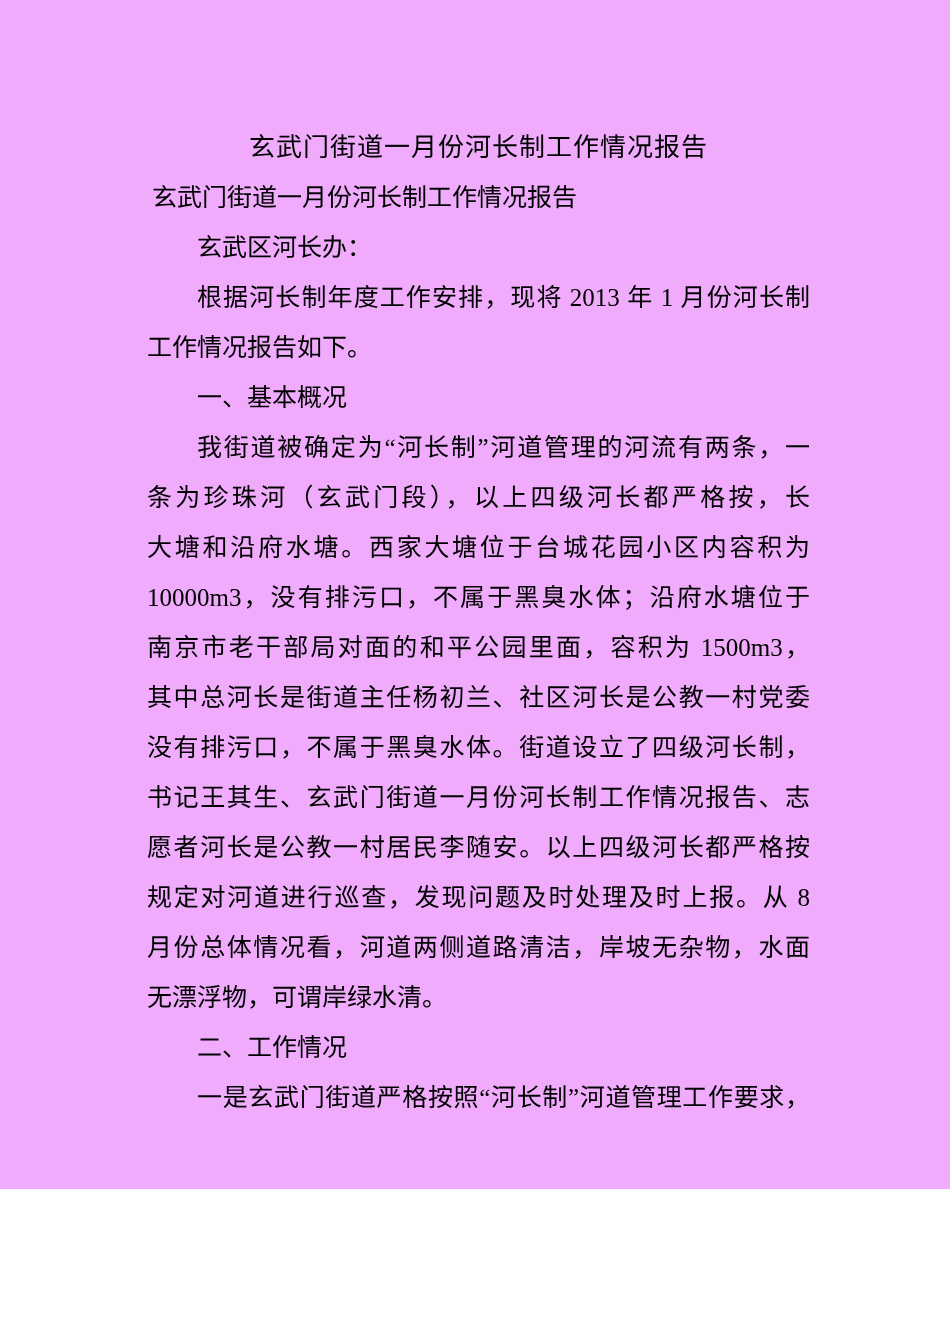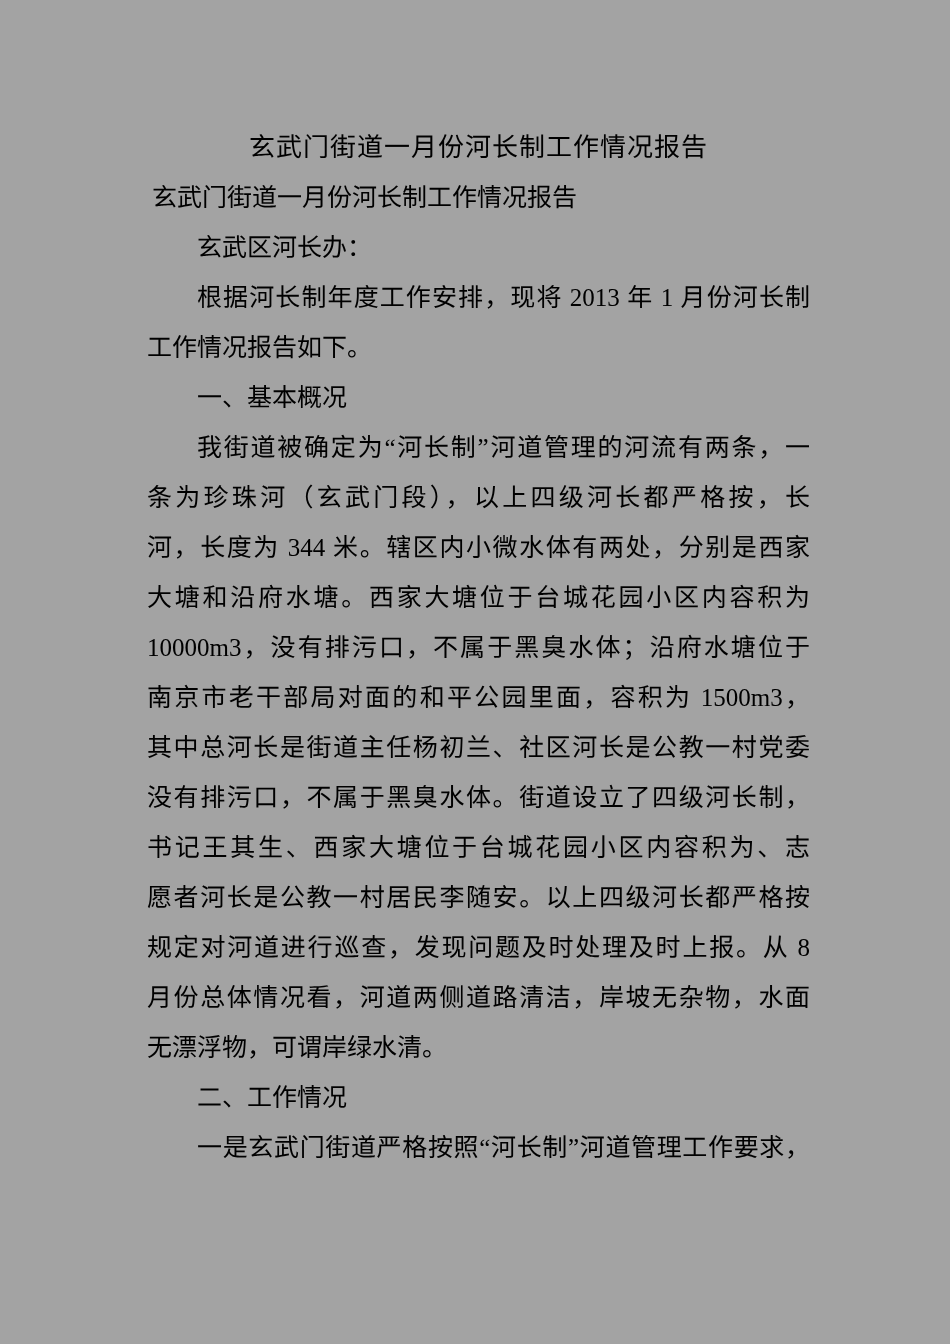--- a/index.html
+++ b/index.html
@@ -9,22 +9,22 @@
   body {
     width: 950px;
     height: 1344px;
     background: #ffffff;
     font-family: "Liberation Serif", "DejaVu Serif", serif;
     overflow: hidden;
   }
   .page {
     position: relative;
     width: 950px;
-    height: 1344px;
-    background: #a3a3a3;
+    height: 1189px;
+    background: #f0abfc;
   }
   .content {
     padding: 123px 140px 0 147px;
     color: #000000;
     font-size: 25px;
     line-height: 50px;
   }
   .line {
     min-height: 50px;
   }
@@ -55,27 +55,26 @@
   <div class="content">
 
     <div class="line center">玄武门街道一月份河长制工作情况报告</div>
     <div class="line ind-sm">玄武门街道一月份河长制工作情况报告</div>
     <div class="line ind2">玄武区河长办：</div>
     <div class="line ind2 just">根据河长制年度工作安排，现将 2013 年 1 月份河长制</div>
     <div class="line">工作情况报告如下。</div>
     <div class="line ind2">一、基本概况</div>
     <div class="line ind2 just">我街道被确定为“河长制”河道管理的河流有两条，一</div>
     <div class="line just">条为珍珠河（玄武门段），以上四级河长都严格按，长</div>
-    <div class="line just">河，长度为 344 米。辖区内小微水体有两处，分别是西家</div>
     <div class="line just">大塘和沿府水塘。西家大塘位于台城花园小区内容积为</div>
     <div class="line just">10000m3，没有排污口，不属于黑臭水体；沿府水塘位于</div>
     <div class="line just">南京市老干部局对面的和平公园里面，容积为 1500m3，</div>
     <div class="line just">其中总河长是街道主任杨初兰、社区河长是公教一村党委</div>
     <div class="line just">没有排污口，不属于黑臭水体。街道设立了四级河长制，</div>
-    <div class="line just">书记王其生、西家大塘位于台城花园小区内容积为、志</div>
+    <div class="line just">书记王其生、玄武门街道一月份河长制工作情况报告、志</div>
     <div class="line just">愿者河长是公教一村居民李随安。以上四级河长都严格按</div>
     <div class="line just">规定对河道进行巡查，发现问题及时处理及时上报。从 8</div>
     <div class="line just">月份总体情况看，河道两侧道路清洁，岸坡无杂物，水面</div>
     <div class="line">无漂浮物，可谓岸绿水清。</div>
     <div class="line ind2">二、工作情况</div>
     <div class="line ind2 just">一是玄武门街道严格按照“河长制”河道管理工作要求，</div>
 
   </div>
 </div>
 

